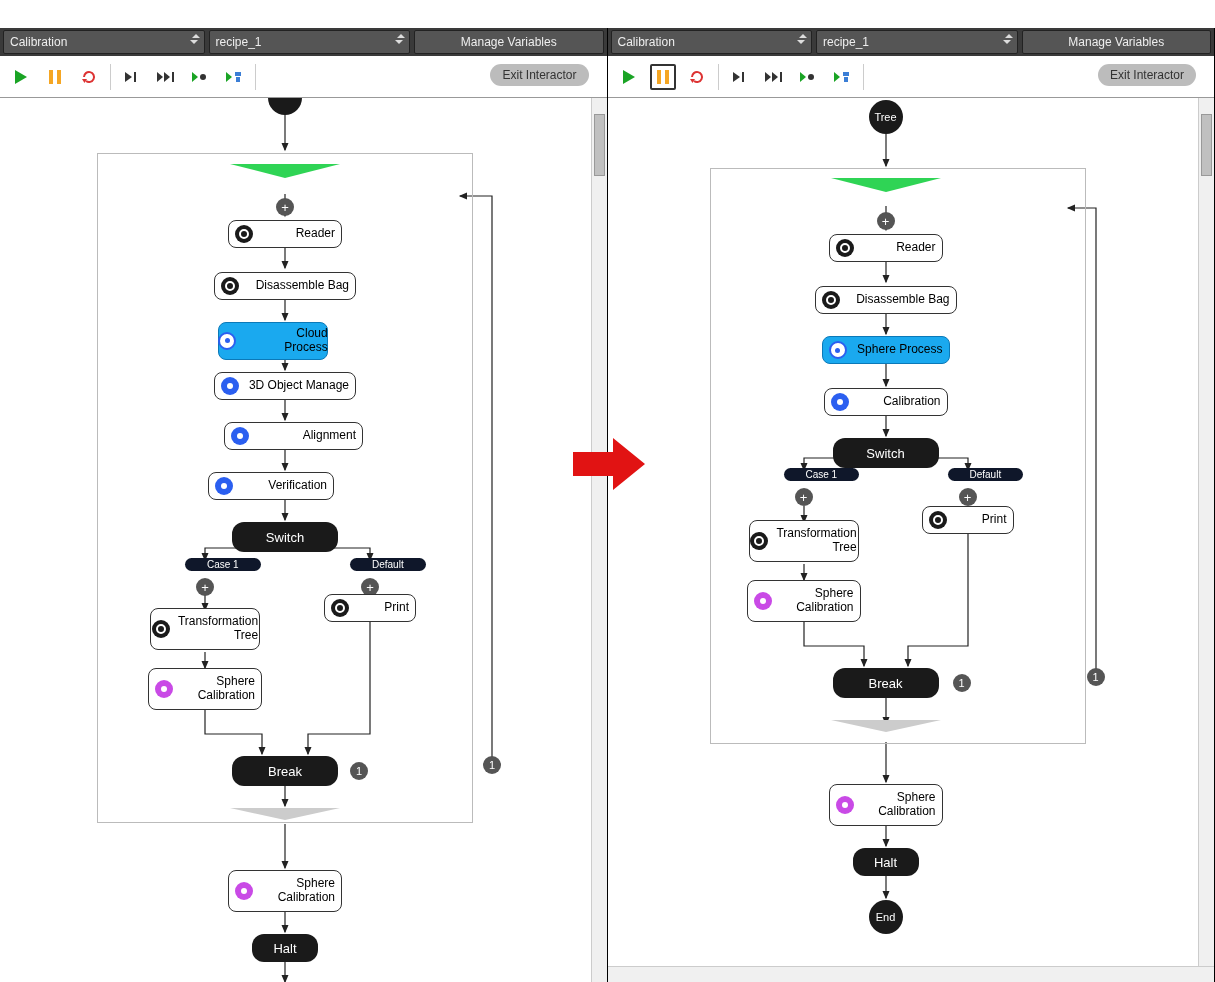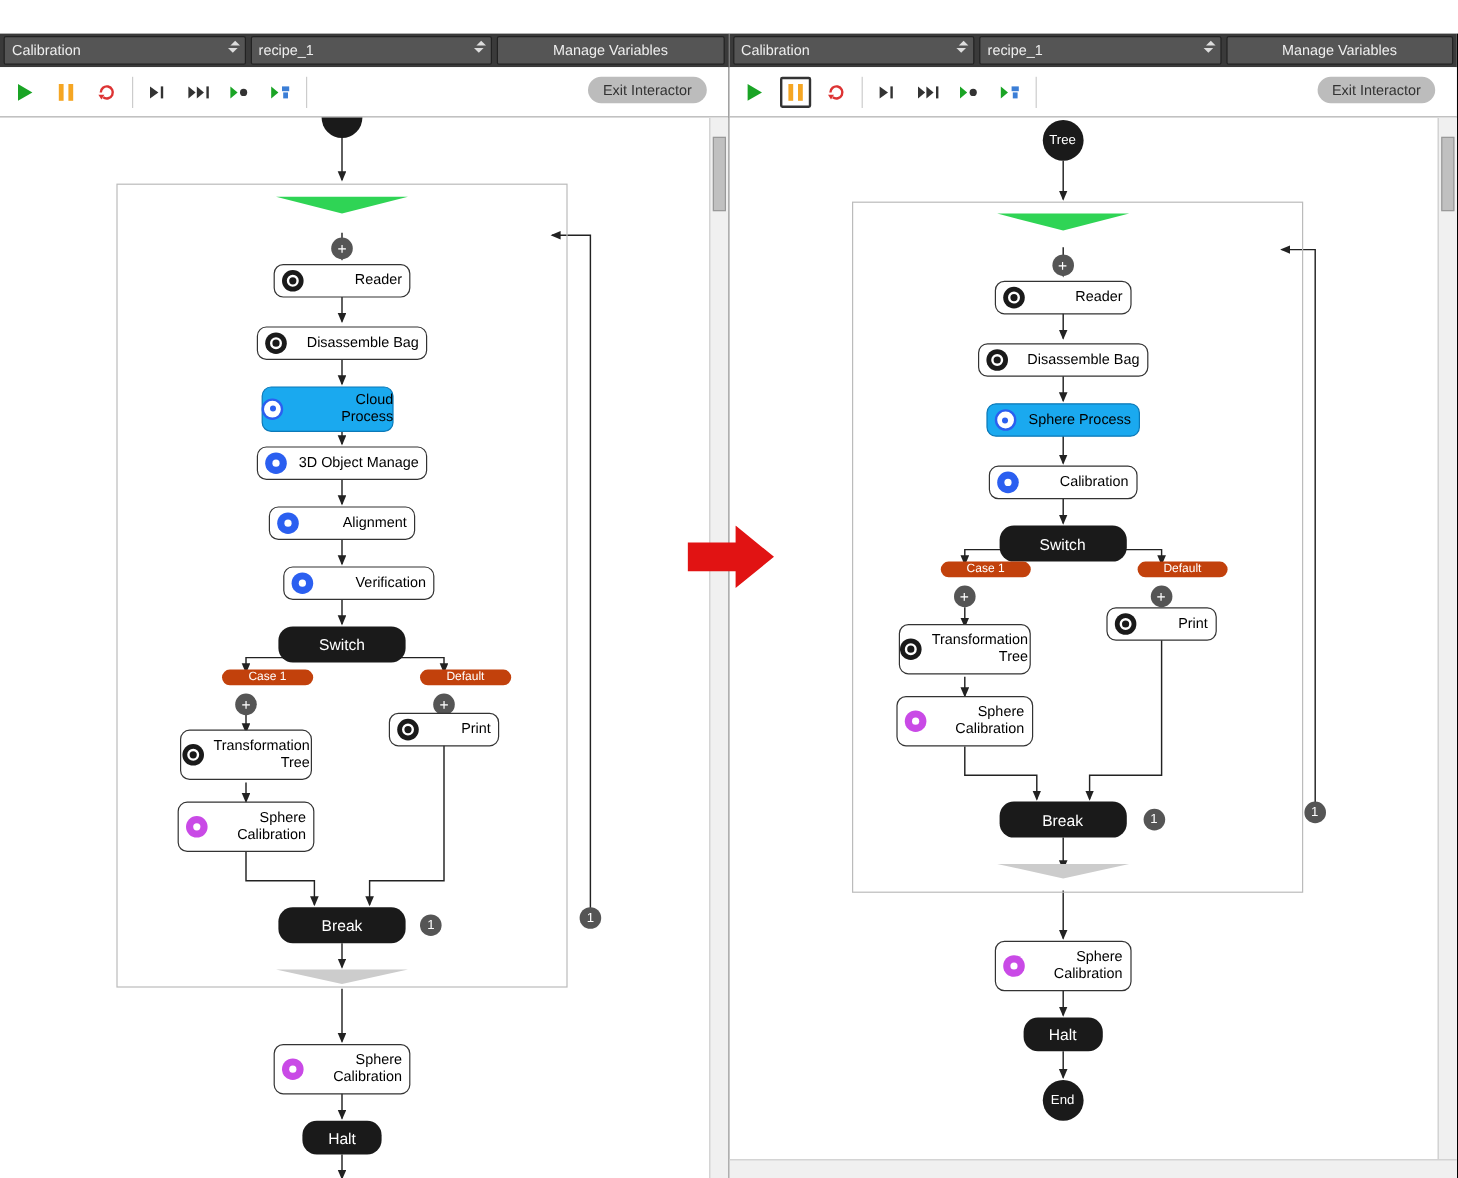--- a/index.html
+++ b/index.html
@@ -170,21 +170,21 @@
     position:absolute; background:#1a1a1a; color:#fff;
     border-radius:12px; display:flex; align-items:center; justify-content:center;
     font-size:13px; cursor:move;
   }
   .circle-node {
     position:absolute; width:34px; height:34px; border-radius:50%;
     background:#1a1a1a; color:#fff; display:flex; align-items:center; justify-content:center;
     font-size:11px; cursor:move;
   }
   .tag {
-    position:absolute; background:#c2410c; color:#fff;
+    position:absolute; background:#0f172a; color:#fff;
     border-radius:8px; padding:1px 22px; font-size:10px;
   }
   .port {
     position:absolute; width:18px; height:18px; border-radius:50%;
     background:#555; display:flex; align-items:center; justify-content:center;
     color:#fff; font-size:13px; line-height:1;
   }
   .port::after { content:"+"; }
   .port.num::after { content:"1"; font-size:11px; }
   .tri-entry {
@@ -328,25 +328,25 @@
       <span class="lbl">Disassemble Bag</span>
     </div>
     <div class="node active" style="left:218px; top:224px; width:110px;gap:48px;">
       <span class="icon ic-white"></span>
       <span class="lbl">Cloud Process</span>
     </div>
     <div class="node" style="left:214px; top:274px; width:142px;">
       <span class="icon ic-blue"></span>
       <span class="lbl">3D Object Manage</span>
     </div>
-    <div class="node" style="left:224px; top:324px; width:122px;">
+    <div class="node" style="left:224px; top:324px; width:139px;">
       <span class="icon ic-blue"></span>
       <span class="lbl">Alignment</span>
     </div>
-    <div class="node" style="left:236px; top:374px; width:126px;">
+    <div class="node" style="left:208px; top:374px; width:126px;">
       <span class="icon ic-blue"></span>
       <span class="lbl">Verification</span>
     </div>
 
     <div class="dark-node" style="left:232px; top:424px; width:106px; height:30px;">
       <span>Switch</span>
     </div>
     <div class="tag" style="left:185px; top:460px;"><span>Case 1</span></div>
     <div class="tag" style="left:350px; top:460px;"><span>Default</span></div>
     <div class="port" style="left:196px; top:480px;"></div>

